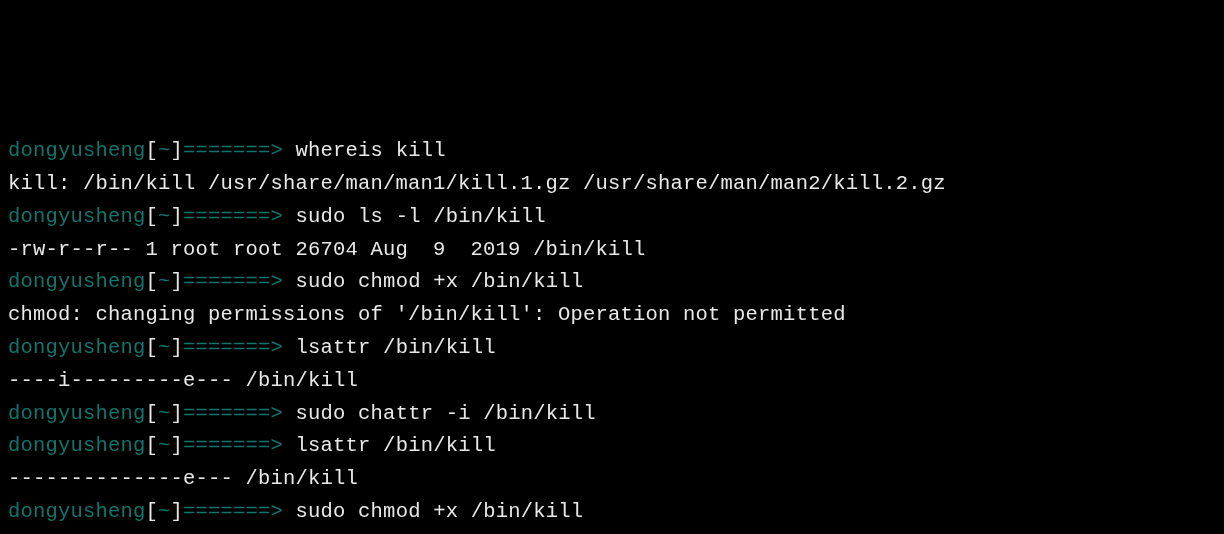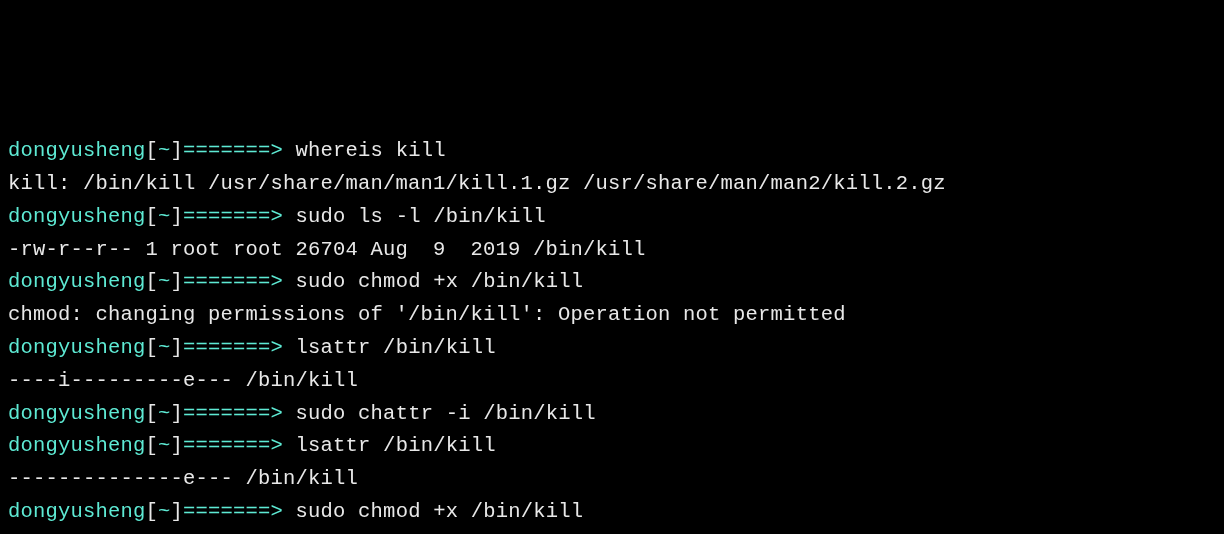--- a/index.html
+++ b/index.html
@@ -7,21 +7,21 @@
       background: #000;
       font-family: "Menlo", "Consolas", "Courier New", monospace;
       font-size: 20.5px;
       line-height: 1.6;
       padding: 4px 8px;
       white-space: pre;
       letter-spacing: 0.2px;
       width: 1224px;
     }
     .line { display: block; }
-    .green { color: #5eead4; }
+    .green { color: #0f766e; }
     .white { color: #e8e8e8; }
   </style>
 </head>
 <body>
 
 
 
 <div id="terminal"><span class="line"><span class="green">dongyusheng</span><span class="white">[</span><span class="green">~</span><span class="white">]</span><span class="green">=======&gt; </span><span class="white">whereis kill</span></span><span class="line white">kill: /bin/kill /usr/share/man/man1/kill.1.gz /usr/share/man/man2/kill.2.gz</span><span class="line"><span class="green">dongyusheng</span><span class="white">[</span><span class="green">~</span><span class="white">]</span><span class="green">=======&gt; </span><span class="white">sudo ls -l /bin/kill</span></span><span class="line white">-rw-r--r-- 1 root root 26704 Aug  9  2019 /bin/kill</span><span class="line"><span class="green">dongyusheng</span><span class="white">[</span><span class="green">~</span><span class="white">]</span><span class="green">=======&gt; </span><span class="white">sudo chmod +x /bin/kill</span></span><span class="line white">chmod: changing permissions of '/bin/kill': Operation not permitted</span><span class="line"><span class="green">dongyusheng</span><span class="white">[</span><span class="green">~</span><span class="white">]</span><span class="green">=======&gt; </span><span class="white">lsattr /bin/kill</span></span><span class="line white">----i---------e--- /bin/kill</span><span class="line"><span class="green">dongyusheng</span><span class="white">[</span><span class="green">~</span><span class="white">]</span><span class="green">=======&gt; </span><span class="white">sudo chattr -i /bin/kill</span></span><span class="line"><span class="green">dongyusheng</span><span class="white">[</span><span class="green">~</span><span class="white">]</span><span class="green">=======&gt; </span><span class="white">lsattr /bin/kill</span></span><span class="line white">--------------e--- /bin/kill</span><span class="line"><span class="green">dongyusheng</span><span class="white">[</span><span class="green">~</span><span class="white">]</span><span class="green">=======&gt; </span><span class="white">sudo chmod +x /bin/kill</span></span><span class="line"><span class="green">dongyusheng</span><span class="white">[</span><span class="green">~</span><span class="white">]</span><span class="green">=======&gt; </span><span class="white">sudo ls -l /bin/kill</span></span></div>
 
 

